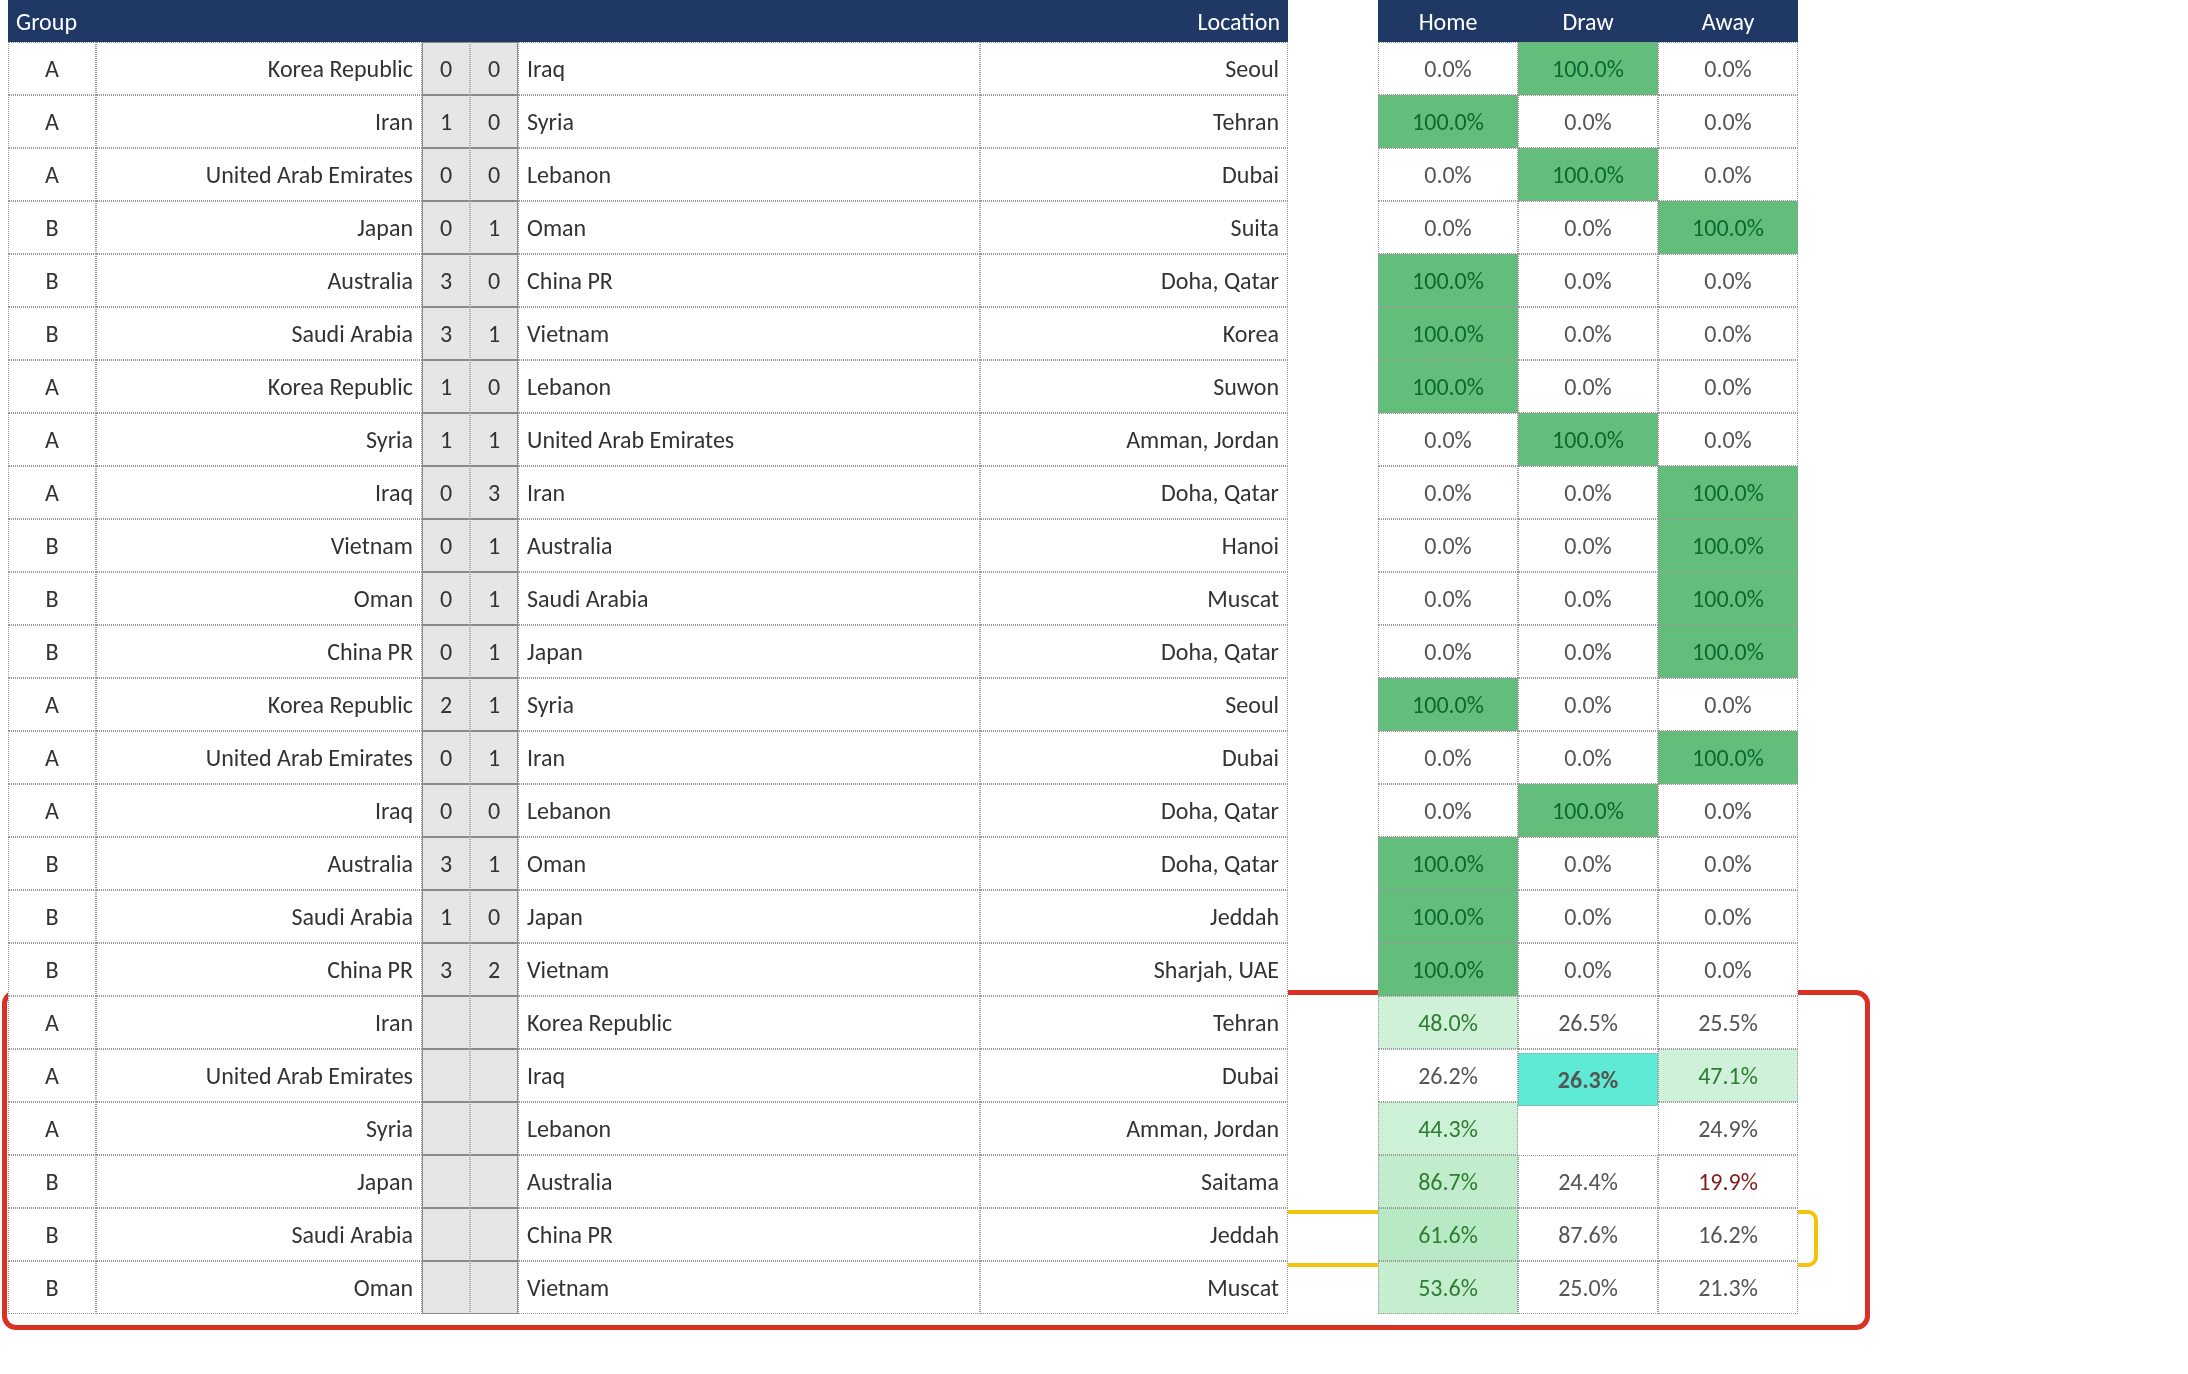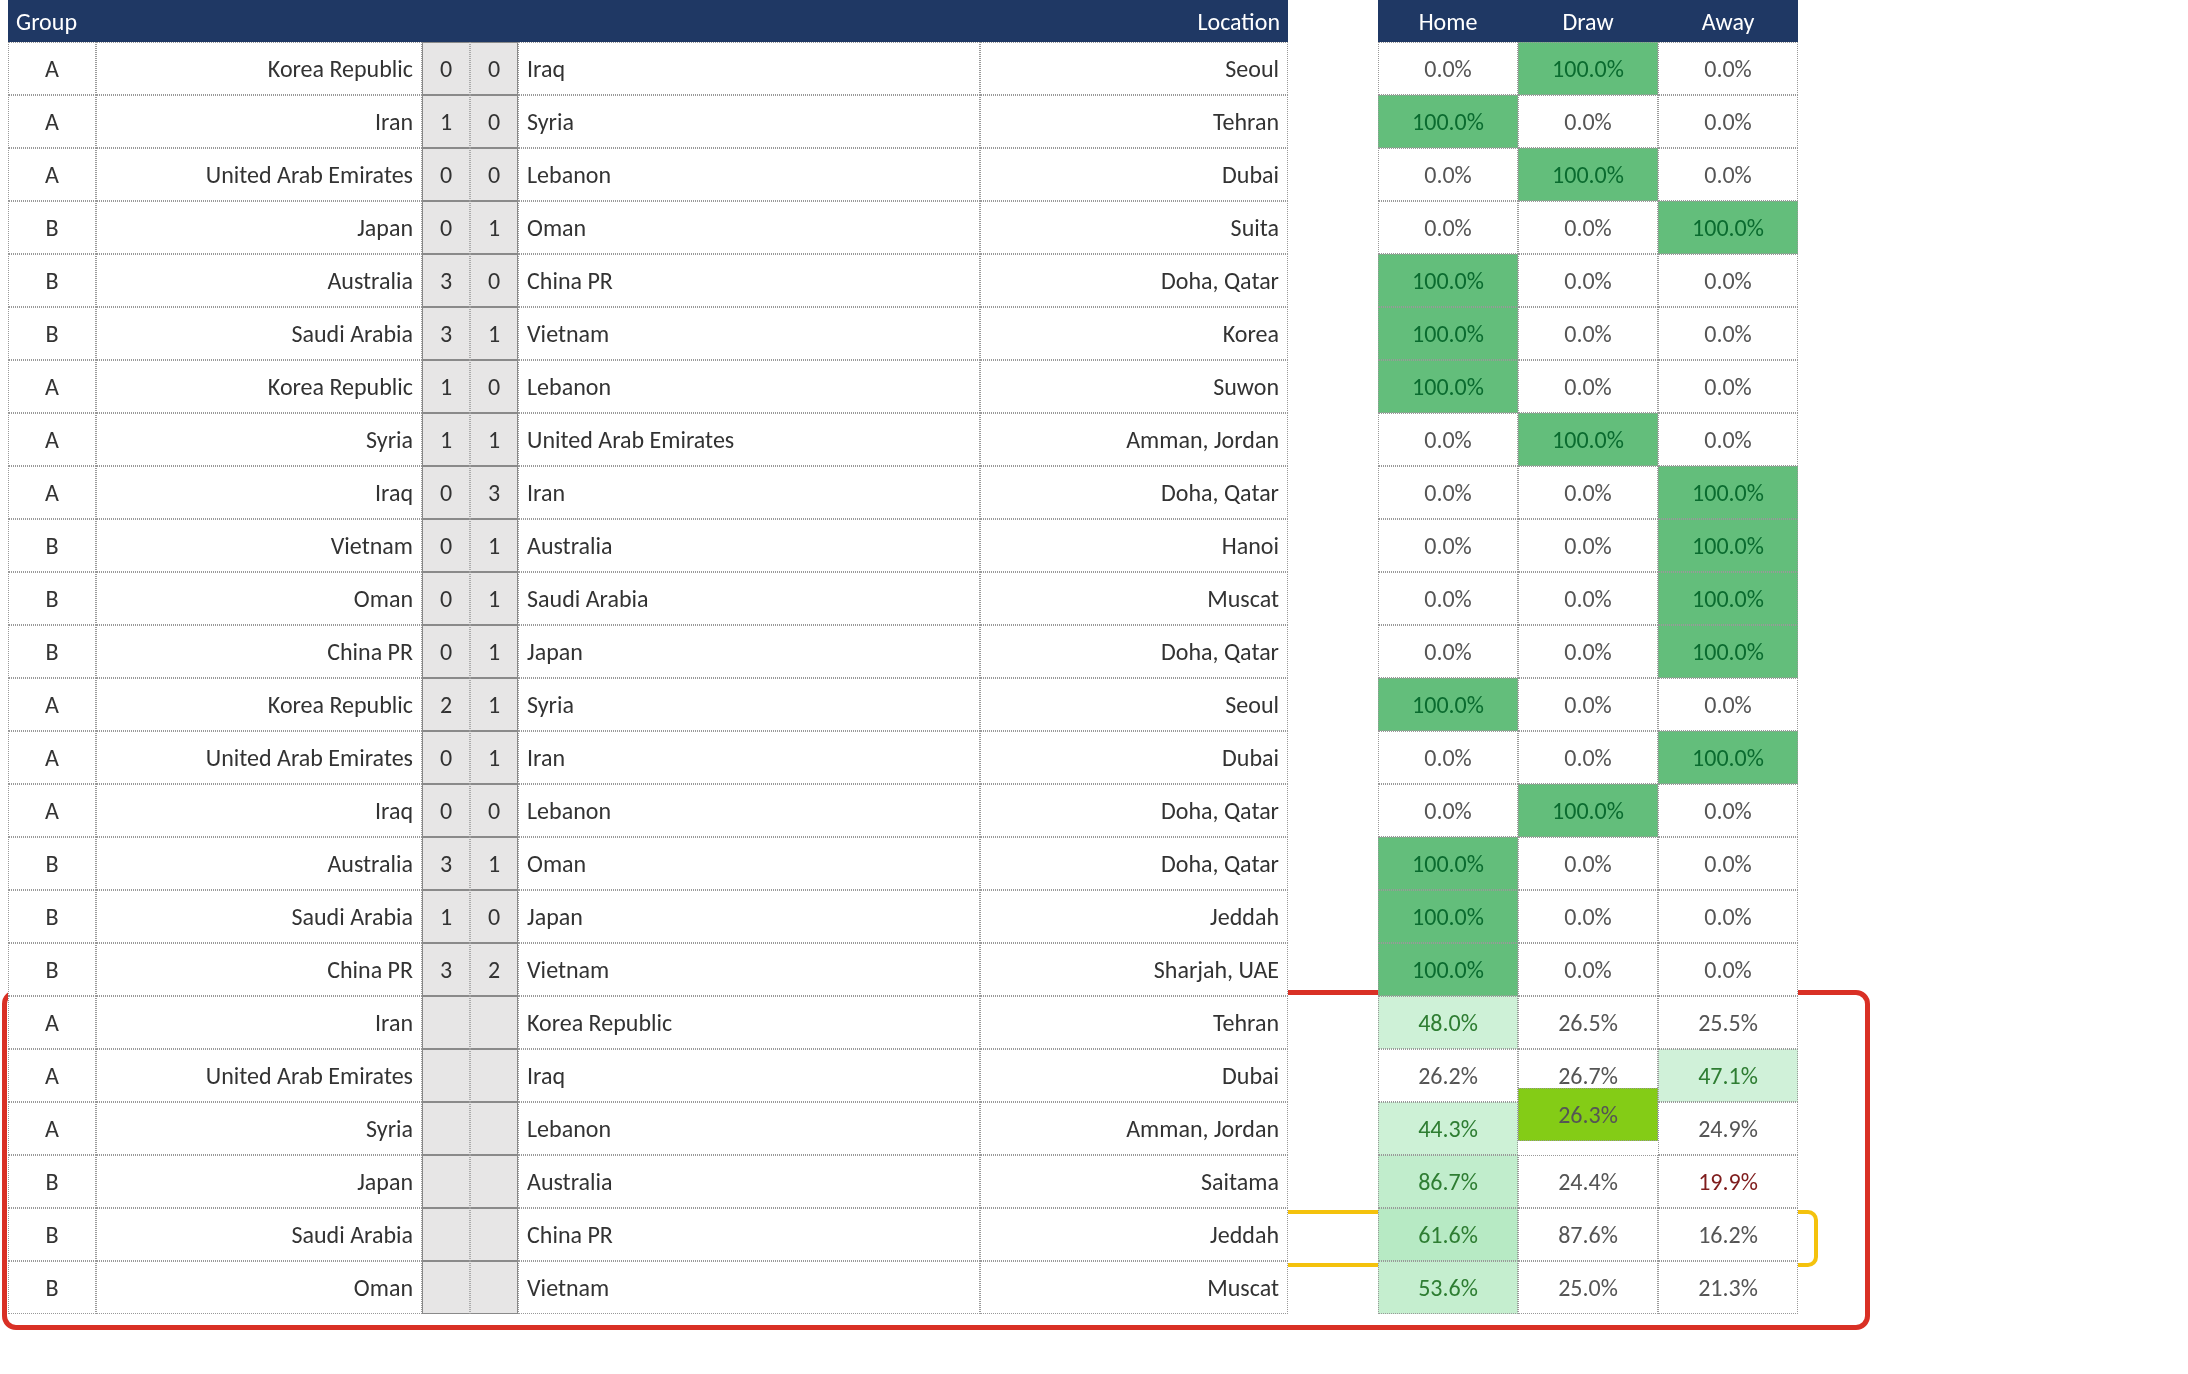--- a/index.html
+++ b/index.html
@@ -206,21 +206,21 @@
     <div class="cell" style="left: 1378px; top: 1049px; width: 140px; height: 53px; justify-content: center; background: rgb(255, 255, 255); color: rgb(85, 85, 85);">26.2%</div>
     <div class="cell" style="left: 1518px; top: 1049px; width: 140px; height: 53px; justify-content: center; background: rgb(255, 255, 255); color: rgb(85, 85, 85);">26.7%</div>
     <div class="cell" style="left: 1658px; top: 1049px; width: 140px; height: 53px; justify-content: center; background: rgb(208, 241, 217); color: rgb(46, 125, 50); text-align: center;">47.1%</div>
     <div class="cell" style="left: 8px; top: 1102px; width: 88px; height: 53px; justify-content: center;">A</div>
     <div class="cell" style="left: 96px; top: 1102px; width: 326px; height: 53px; justify-content: flex-end;">Syria</div>
     <div class="cell" style="left: 422px; top: 1102px; width: 48px; height: 53px; justify-content: center; background: rgb(231, 230, 230); border-width: 1px; border-style: solid dotted solid solid; border-color: rgb(138, 138, 138) rgb(170, 170, 170) rgb(138, 138, 138) rgb(138, 138, 138); border-image: initial;"></div>
     <div class="cell" style="left: 470px; top: 1102px; width: 48px; height: 53px; justify-content: center; background: rgb(231, 230, 230); border-width: 1px; border-style: solid solid solid dotted; border-color: rgb(138, 138, 138) rgb(138, 138, 138) rgb(138, 138, 138) rgb(170, 170, 170); border-image: initial;"></div>
     <div class="cell" style="left: 518px; top: 1102px; width: 462px; height: 53px; justify-content: flex-start;">Lebanon</div>
     <div class="cell" style="left: 980px; top: 1102px; width: 308px; height: 53px; justify-content: flex-end;">Amman, Jordan</div>
     <div class="cell" style="left: 1378px; top: 1102px; width: 140px; height: 53px; justify-content: center; background: rgb(205, 241, 214); color: rgb(46, 125, 50);">44.3%</div>
-    <div class="cell" style="left: 1518px; top: 1088px; width: 140px; height: 53px; justify-content: center; background: #84cc16; color: rgb(85, 85, 85);">26.3%</div>
+    <div class="cell" style="left: 1518px; top: 1053px; width: 140px; height: 53px; justify-content: center; background: #5eead4; color: rgb(85, 85, 85); font-weight: bold;">26.3%</div>
     <div class="cell" style="left: 1658px; top: 1102px; width: 140px; height: 53px; justify-content: center; background: rgb(255, 255, 255); color: rgb(85, 85, 85);">24.9%</div>
     <div class="cell" style="left: 8px; top: 1155px; width: 88px; height: 53px; justify-content: center;">B</div>
     <div class="cell" style="left: 96px; top: 1155px; width: 326px; height: 53px; justify-content: flex-end;">Japan</div>
     <div class="cell" style="left: 422px; top: 1155px; width: 48px; height: 53px; justify-content: center; background: rgb(231, 230, 230); border-width: 1px; border-style: solid dotted solid solid; border-color: rgb(138, 138, 138) rgb(170, 170, 170) rgb(138, 138, 138) rgb(138, 138, 138); border-image: initial;"></div>
     <div class="cell" style="left: 470px; top: 1155px; width: 48px; height: 53px; justify-content: center; background: rgb(231, 230, 230); border-width: 1px; border-style: solid solid solid dotted; border-color: rgb(138, 138, 138) rgb(138, 138, 138) rgb(138, 138, 138) rgb(170, 170, 170); border-image: initial;"></div>
     <div class="cell" style="left: 518px; top: 1155px; width: 462px; height: 53px; justify-content: flex-start;">Australia</div>
     <div class="cell" style="left: 980px; top: 1155px; width: 308px; height: 53px; justify-content: flex-end;">Saitama</div>
     <div class="cell" style="left: 1378px; top: 1155px; width: 140px; height: 53px; justify-content: center; background: rgb(193, 237, 204); color: rgb(46, 125, 50);">86.7%</div>
     <div class="cell" style="left: 1518px; top: 1155px; width: 140px; height: 53px; justify-content: center; background: rgb(255, 255, 255); color: rgb(85, 85, 85);">24.4%</div>
     <div class="cell" style="left: 1658px; top: 1155px; width: 140px; height: 53px; justify-content: center; background: rgb(255, 255, 255); color: #7f1d1d;">19.9%</div>

